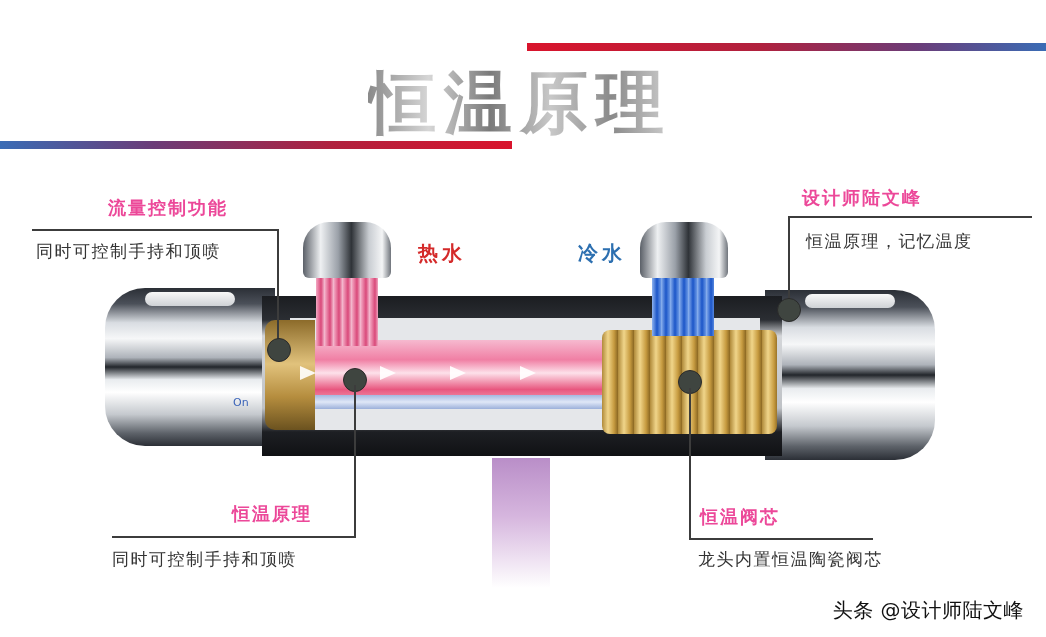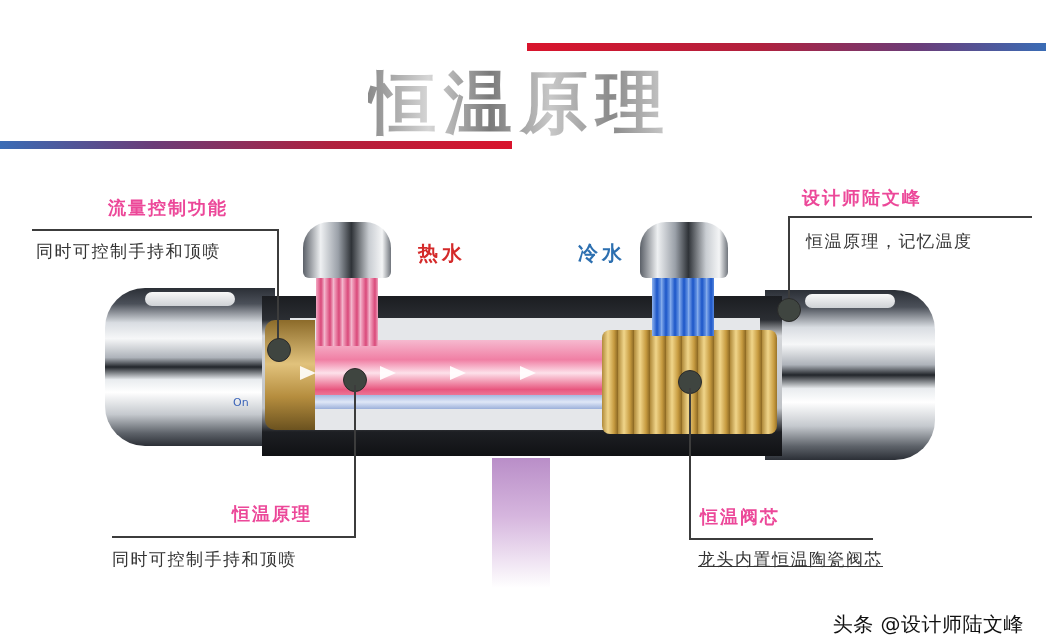--- a/index.html
+++ b/index.html
@@ -8,21 +8,21 @@
   .bar-top{left:527px;top:43px;width:519px;height:8px;background:linear-gradient(90deg,#d9142c 0%,#b0213e 45%,#6b3c78 75%,#3a6cb5 100%);}
   .bar-bottom{left:0;top:141px;width:512px;height:8px;background:linear-gradient(90deg,#3a6cb5 0%,#6b3c78 30%,#b0213e 65%,#d9142c 100%);}
   .title{left:368px;top:58px;font-size:68px;letter-spacing:8px;color:#9a9a9a;font-weight:bold;
     background:linear-gradient(90deg,#8a8a8a,#d6d6d6 20%,#7a7a7a 40%,#c8c8c8 60%,#8a8a8a 80%,#cfcfcf);
     -webkit-background-clip:text;background-clip:text;-webkit-text-fill-color:transparent;}
   .h{font-size:18px;font-weight:bold;color:#ec4899;letter-spacing:2px;white-space:nowrap;}
   .s{font-size:17px;color:#333;letter-spacing:1.5px;white-space:nowrap;}
   .line{background:#3c3c3c;}
   .dot{width:22px;height:22px;border-radius:50%;background:#3f4540;border:1px solid #2a2a2a;}
   .water{font-size:20px;font-weight:bold;letter-spacing:4px;}
-  .watermark{right:22px;top:611px;font-size:20px;color:#111;letter-spacing:0.5px;text-shadow:1px 1px 0 #fff,-1px -1px 0 #fff;}
+  .watermark{right:22px;top:597px;font-size:20px;color:#111;letter-spacing:0.5px;text-shadow:1px 1px 0 #fff,-1px -1px 0 #fff;}
   
   .pipe-left{left:105px;top:288px;width:170px;height:158px;border-radius:40px 0 0 40px;
     background:linear-gradient(180deg,#2b2f36 0%,#4b5059 10%,#d9dde2 22%,#f6f7f8 32%,#aeb3ba 44%,#22262b 50%,#e9ecef 58%,#ffffff 66%,#c5c9ce 80%,#5d6269 92%,#2b2f36 100%);}
   .pipe-right{left:765px;top:290px;width:170px;height:170px;border-radius:0 40px 40px 0;
     background:linear-gradient(180deg,#2b2f36 0%,#4b5059 10%,#d9dde2 22%,#f6f7f8 32%,#aeb3ba 44%,#22262b 50%,#e9ecef 58%,#ffffff 66%,#c5c9ce 80%,#5d6269 92%,#2b2f36 100%);}
   .slot{background:linear-gradient(180deg,#f8f8f8,#cfd2d6);border-radius:10px;}
   .core{left:262px;top:296px;width:520px;height:160px;background:linear-gradient(180deg,#1b1d21 0%,#2b2e33 15%,#d4d6d9 25%,#bfc2c6 70%,#1d1f23 85%,#101114 100%);}
   .inner{left:290px;top:318px;width:470px;height:112px;background:#e5e7ea;}
   .hot-tube{left:290px;top:340px;width:345px;height:66px;background:linear-gradient(180deg,#f6b9cf 0%,#f07fa4 30%,#fde1ea 50%,#e8577f 75%,#f4b1c6 100%);border-radius:3px;}
   .blue-band{left:310px;top:395px;width:330px;height:14px;background:linear-gradient(180deg,#a4b8e0,#dfe7f7,#9cb0da);}
@@ -85,15 +85,15 @@
 <div class="abs dot" style="left:343px;top:368px;"></div>
 <div class="abs line" style="left:354px;top:385px;width:2px;height:152px;"></div>
 <div class="abs line" style="left:112px;top:536px;width:244px;height:2px;"></div>
 <div class="abs h" style="left:232px;top:502px;">恒温原理</div>
 <div class="abs s" style="left:112px;top:548px;">同时可控制手持和顶喷</div>
 
 <div class="abs dot" style="left:678px;top:370px;"></div>
 <div class="abs line" style="left:689px;top:388px;width:2px;height:151px;"></div>
 <div class="abs line" style="left:689px;top:538px;width:184px;height:2px;"></div>
 <div class="abs h" style="left:700px;top:505px;">恒温阀芯</div>
-<div class="abs s" style="left:698px;top:548px;text-decoration:underline;">龙头内置恒温陶瓷阀芯</div>
+<div class="abs s" style="left:698px;top:548px;">龙头内置恒温陶瓷阀芯</div>
 
 <div class="abs watermark">头条 @设计师陆文峰</div>
 
 </body></html>

